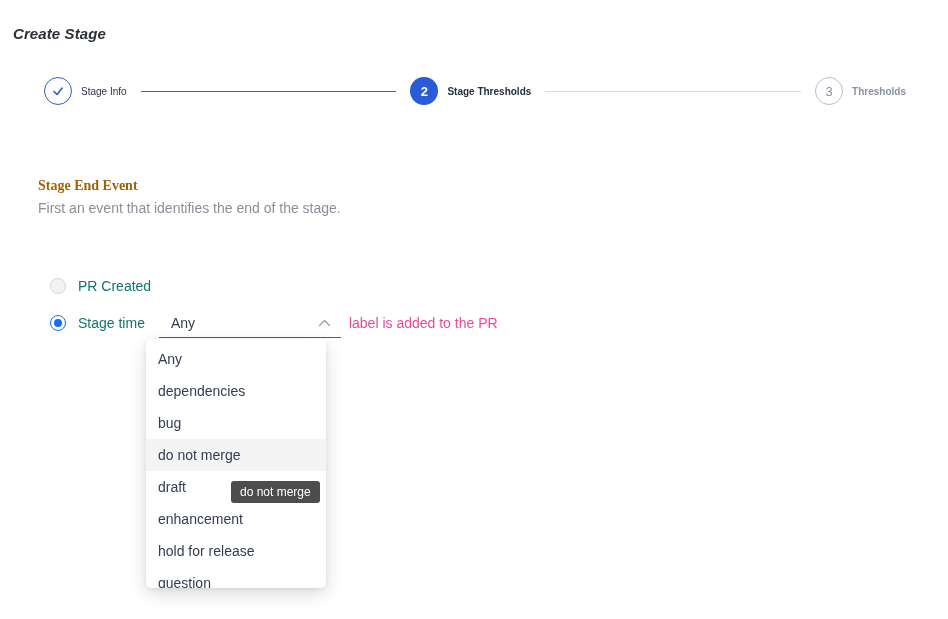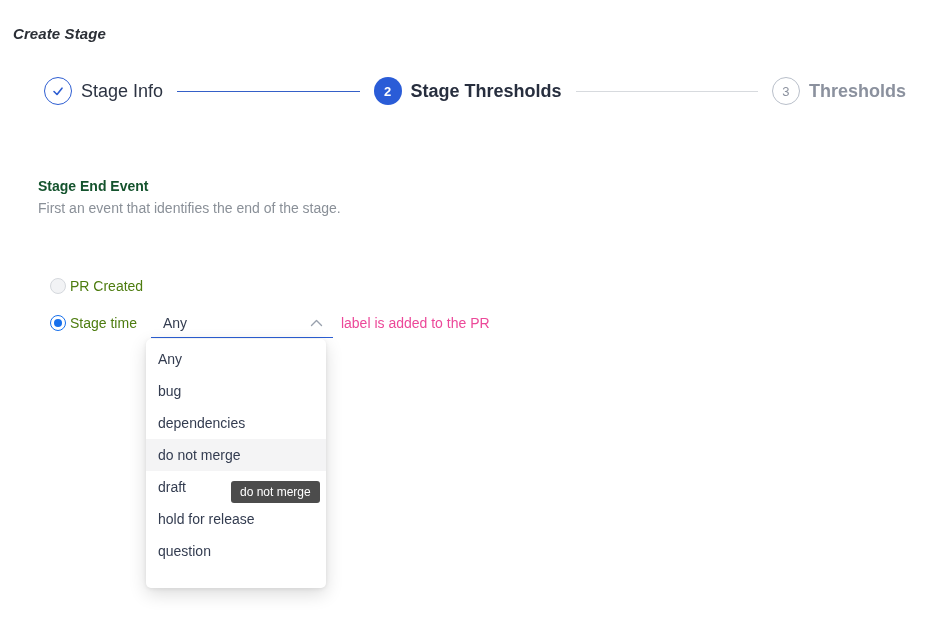--- a/index.html
+++ b/index.html
@@ -22,52 +22,52 @@
   }
   .step { display: flex; align-items: center; flex: 0 0 auto; }
   .step-circle {
     width: 28px; height: 28px; border-radius: 50%; box-sizing: border-box;
     display: flex; align-items: center; justify-content: center;
     font-size: 13px; flex: 0 0 auto;
   }
   .step-circle.completed { border: 1.5px solid #2e5ed2; background: #ffffff; }
   .step-circle.active { background: #2a5cd7; color: #ffffff; font-weight: bold; }
   .step-circle.upcoming { border: 1px solid #b9bfca; background: #ffffff; color: #8b919e; }
-  .step-label { margin-left: 9px; font-size: 18px; color: #2c3342; white-space: nowrap; }
+  .step-label { margin-left: 9px; font-size: 10px; color: #2c3342; white-space: nowrap; }
   .step-label.active { font-weight: bold; color: #272e3e; }
   .step-label.upcoming { color: #8b919e; font-weight: bold; }
   .connector { flex: 1 1 auto; height: 0; margin: 0 14px; border-top: 1.5px solid; }
   .connector.done { border-color: #3560c8; }
   .connector.todo { border-color: #d7dade; }
 
   
   .section-heading {
     position: absolute; left: 38px; top: 178px;
-    font-size: 14px; font-weight: bold; color: #14532d;
+    font-size: 14px; font-weight: bold; color: #a16207; font-family: Liberation Serif, serif;
   }
   .section-desc {
     position: absolute; left: 38px; top: 200px;
     font-size: 14px; color: #8a9098;
   }
 
   
   .radio-row { position: absolute; left: 50px; display: flex; align-items: center; }
   .radio-row-1 { top: 277px; height: 18px; }
   .radio-row-2 { top: 308px; height: 30px; }
   .radio {
     width: 16px; height: 16px; border-radius: 50%; box-sizing: border-box; flex: 0 0 auto;
     position: relative;
   }
   .radio.unchecked { border: 1px solid #d5d8dd; background: #f2f3f5; }
   .radio.checked { border: 1.5px solid #166fec; background: #ffffff; }
   .radio.checked::after {
     content: ""; position: absolute; width: 8px; height: 8px; border-radius: 50%;
     background: #166fec; left: 50%; top: 50%; transform: translate(-50%, -50%);
   }
-  .radio-label { margin-left: 4px; font-size: 14px; color: #4d7c0f; white-space: nowrap; }
+  .radio-label { margin-left: 12px; font-size: 14px; color: #0f766e; white-space: nowrap; }
 
   
   .label-select {
     margin-left: 14px; width: 182px; height: 30px; box-sizing: border-box;
     display: flex; align-items: center; justify-content: space-between;
     padding: 0 10px 0 12px; border-bottom: 1.5px solid #2c5fd4; cursor: pointer;
   }
   .label-select-value { font-size: 14px; color: #333c50; }
   .chevron-up { display: flex; align-items: center; }
   .suffix-text { margin-left: 8px; font-size: 14px; color: #ec4899; white-space: nowrap; }
@@ -135,21 +135,22 @@
       <svg width="13" height="8" viewBox="0 0 13 8">
         <polyline points="1.5,6.5 6.5,1.5 11.5,6.5" fill="none" stroke="#99a1ad" stroke-width="1.4" stroke-linecap="round" stroke-linejoin="round"></polyline>
       </svg>
     </span>
   </div>
   <span class="suffix-text">label is added to the PR</span>
 </div>
 
 <div class="dropdown-panel">
   <div class="dd-item">Any</div>
+  <div class="dd-item">dependencies</div>
   <div class="dd-item">bug</div>
-  <div class="dd-item">dependencies</div>
   <div class="dd-item highlighted">do not merge</div>
   <div class="dd-item">draft</div>
+  <div class="dd-item">enhancement</div>
   <div class="dd-item">hold for release</div>
   <div class="dd-item">question</div>
 </div>
 
 <div class="tooltip">do not merge</div>
 
 </body></html>

